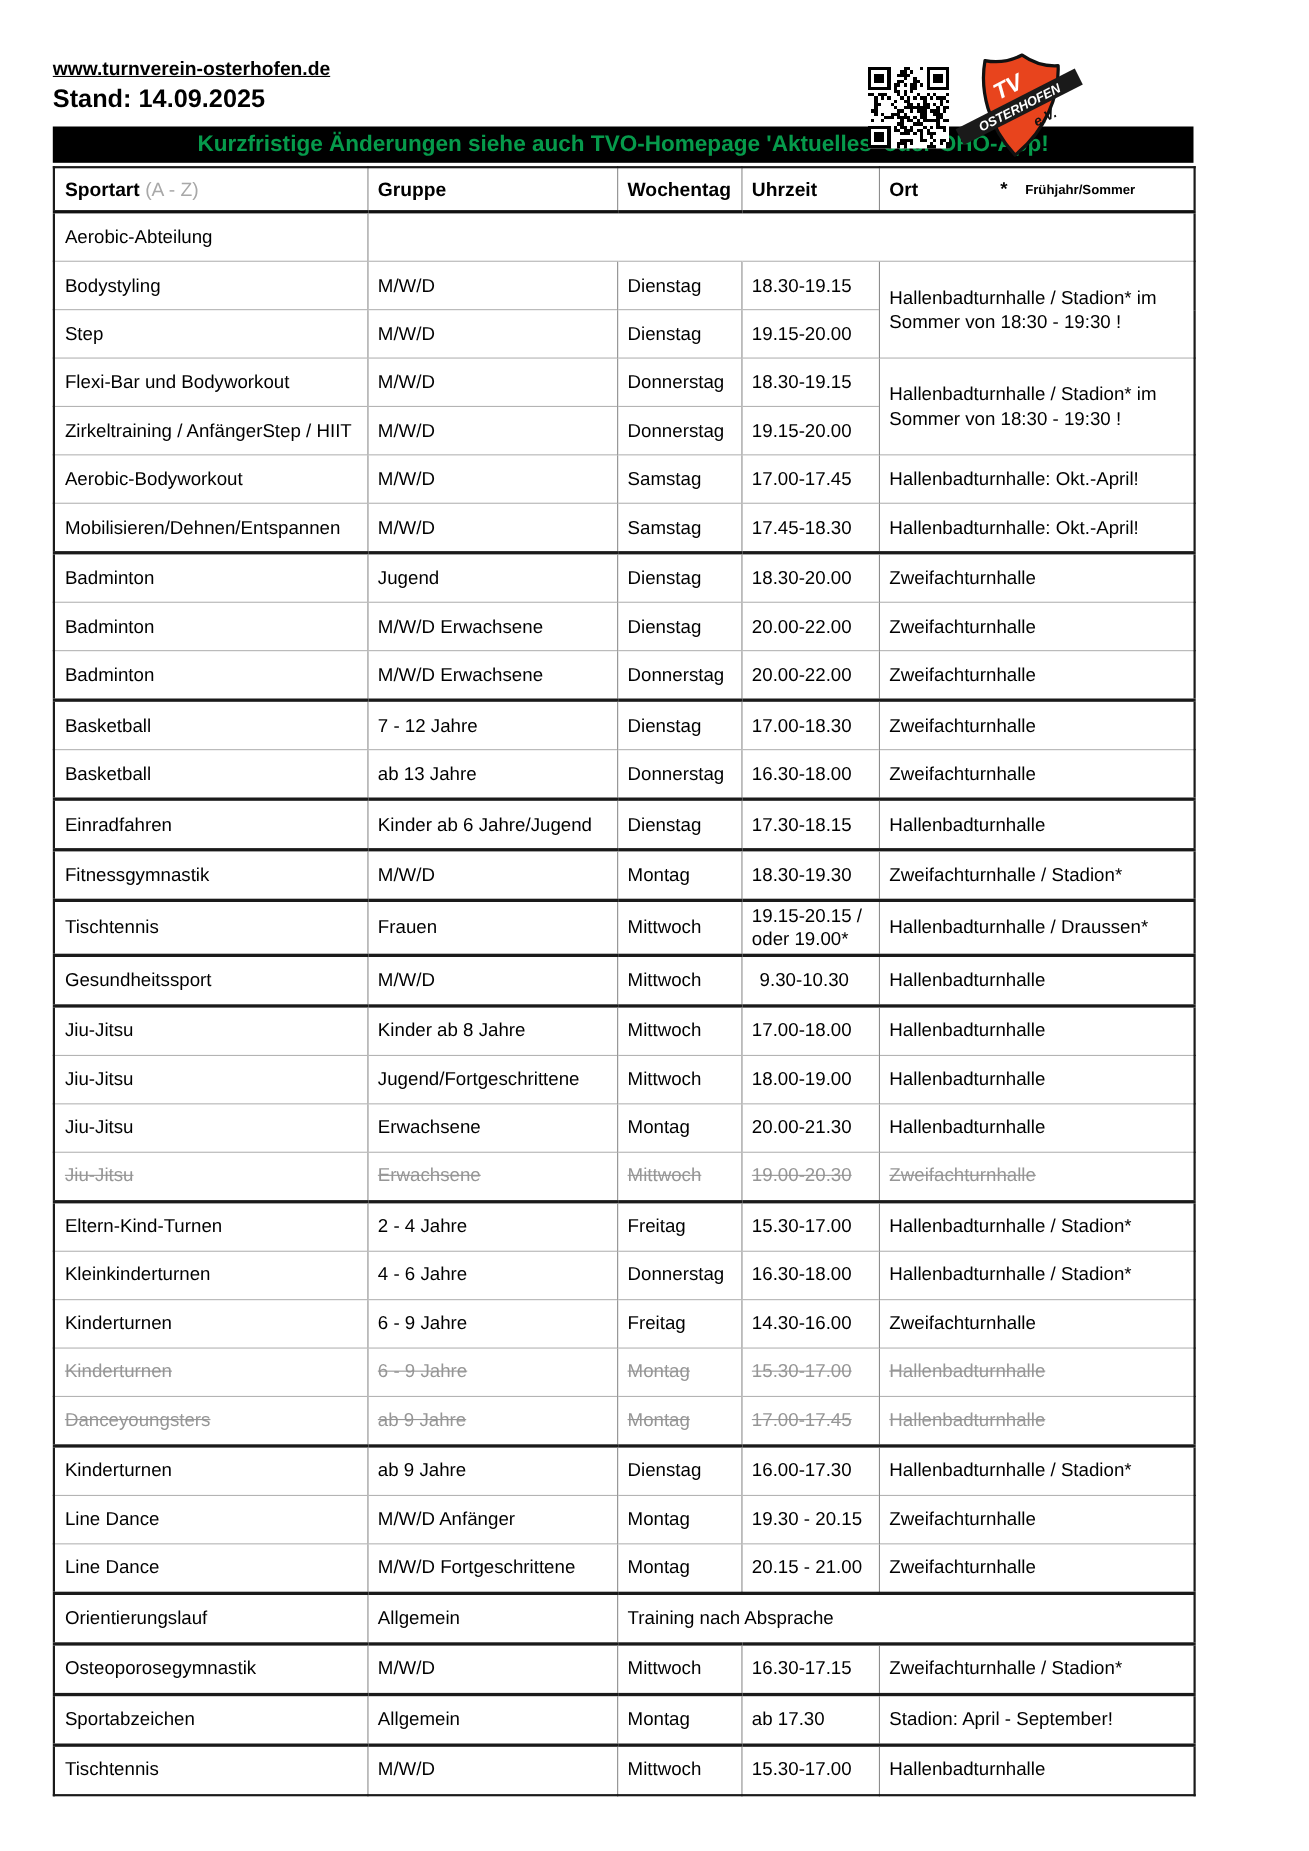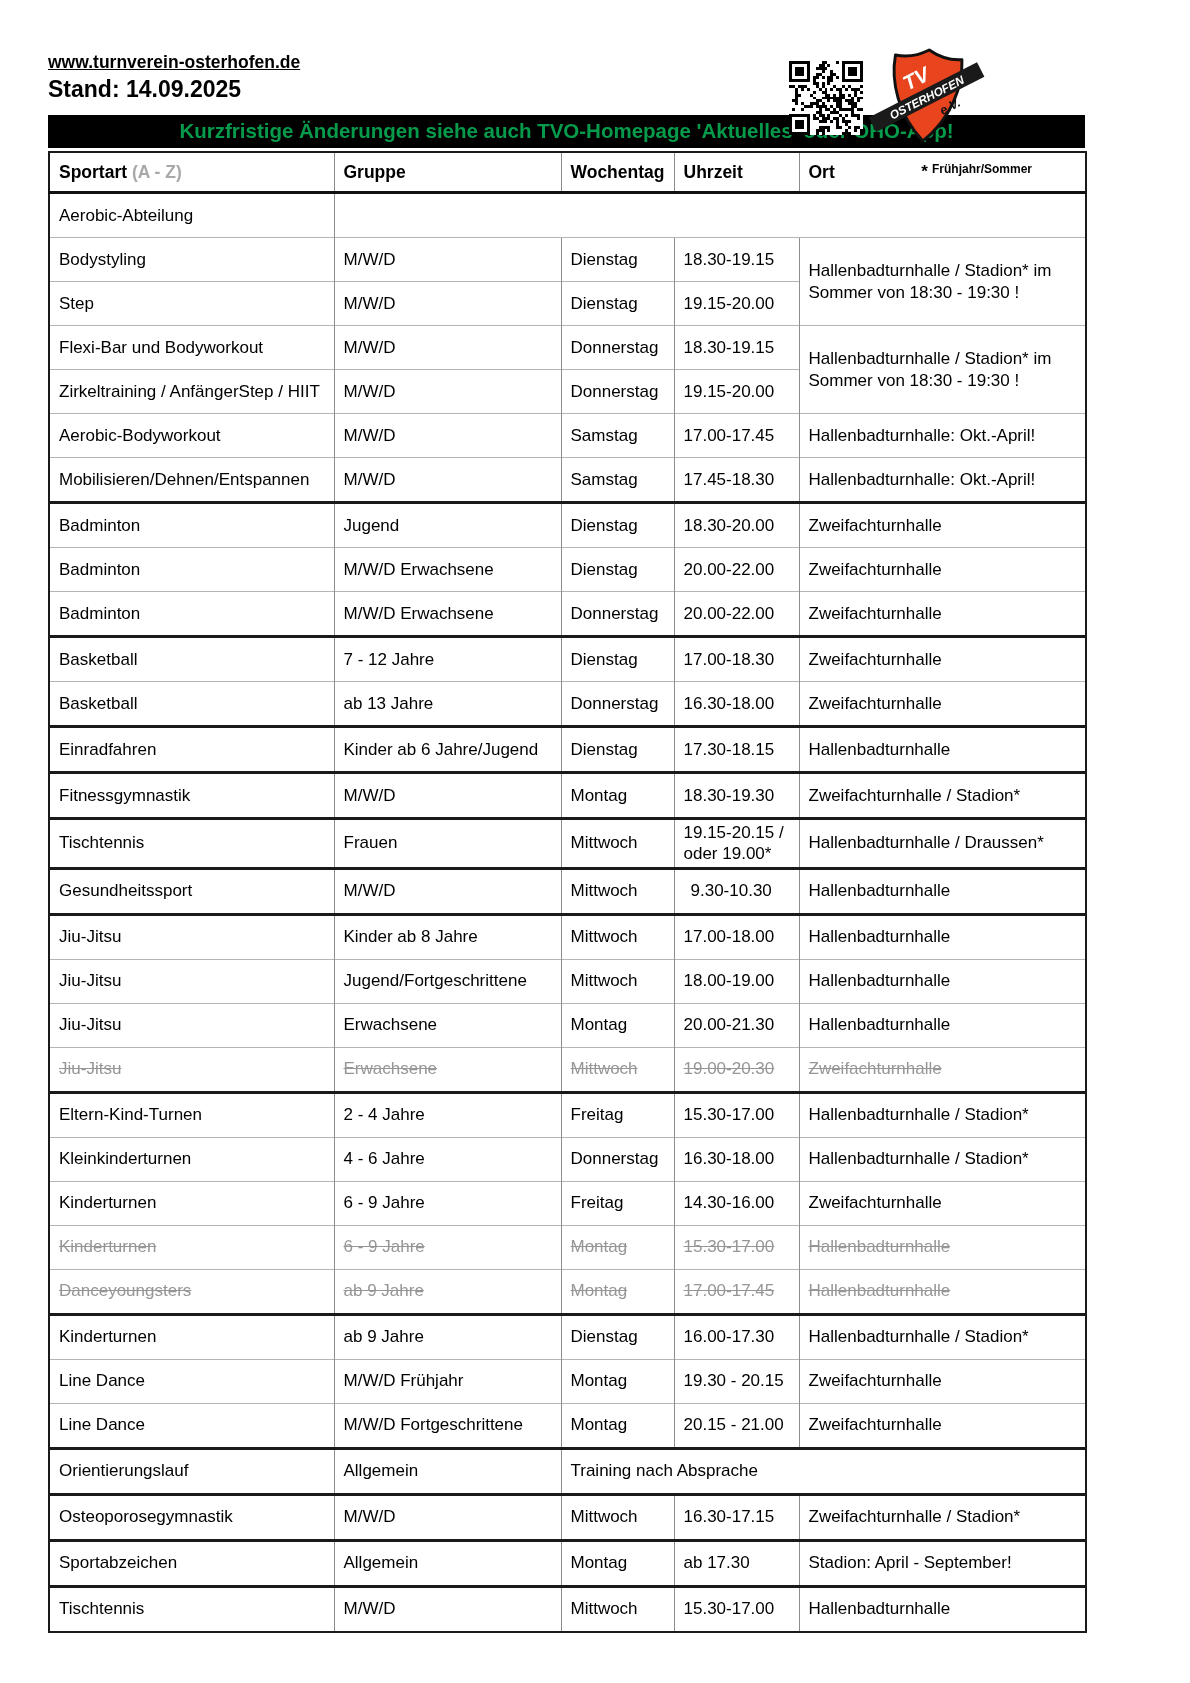--- a/index.html
+++ b/index.html
@@ -45,22 +45,22 @@
   }
   .schedule td { height:39px; border-top:1px solid #b4b4b4; }
   .schedule tr.thick-top > td { border-top:3px solid #1a1a1a; }
   .schedule tr.struck > td {
     color:#969696;
     text-decoration:line-through;
   }
   .schedule td.wrap { white-space:normal; line-height:1.25; }
   .schedule td.indent { padding-left:16px; }
 
-  .hdr-note-gray { color:#a8a8a8; font-weight:bold; }
-  .th-ort-flex { display:flex; align-items:flex-start; }
+  .hdr-note-gray { color:#a8a8a8; font-weight:normal; }
+  .th-ort-flex { display:flex; align-items:center;gap:12px; }
   .ort-star { font-size:17px; font-weight:bold; margin-left:auto; }
   .ort-note { font-size:12px; font-weight:700; margin:0 48px 0 4px; }
 
   .qr { position:absolute; left:789px; top:61px; width:74px; height:74px; }
   .qr svg { width:100%; height:100%; shape-rendering:crispEdges; }
   .club-logo { position:absolute; left:874px; top:47px; width:104px; height:98px; }
   .club-logo svg { width:100%; height:100%; overflow:visible; }
 </style>
 </head>
 <body>
@@ -272,21 +272,21 @@
         </tr>
         <tr class="thick-top">
           <td>Kinderturnen</td>
           <td>ab 9 Jahre</td>
           <td>Dienstag</td>
           <td>16.00-17.30</td>
           <td>Hallenbadturnhalle / Stadion*</td>
         </tr>
         <tr>
           <td>Line Dance</td>
-          <td>M/W/D Frühjahr</td>
+          <td>M/W/D Anfänger</td>
           <td>Montag</td>
           <td>19.30 - 20.15</td>
           <td>Zweifachturnhalle</td>
         </tr>
         <tr>
           <td>Line Dance</td>
           <td>M/W/D Fortgeschrittene</td>
           <td>Montag</td>
           <td>20.15 - 21.00</td>
           <td>Zweifachturnhalle</td>

